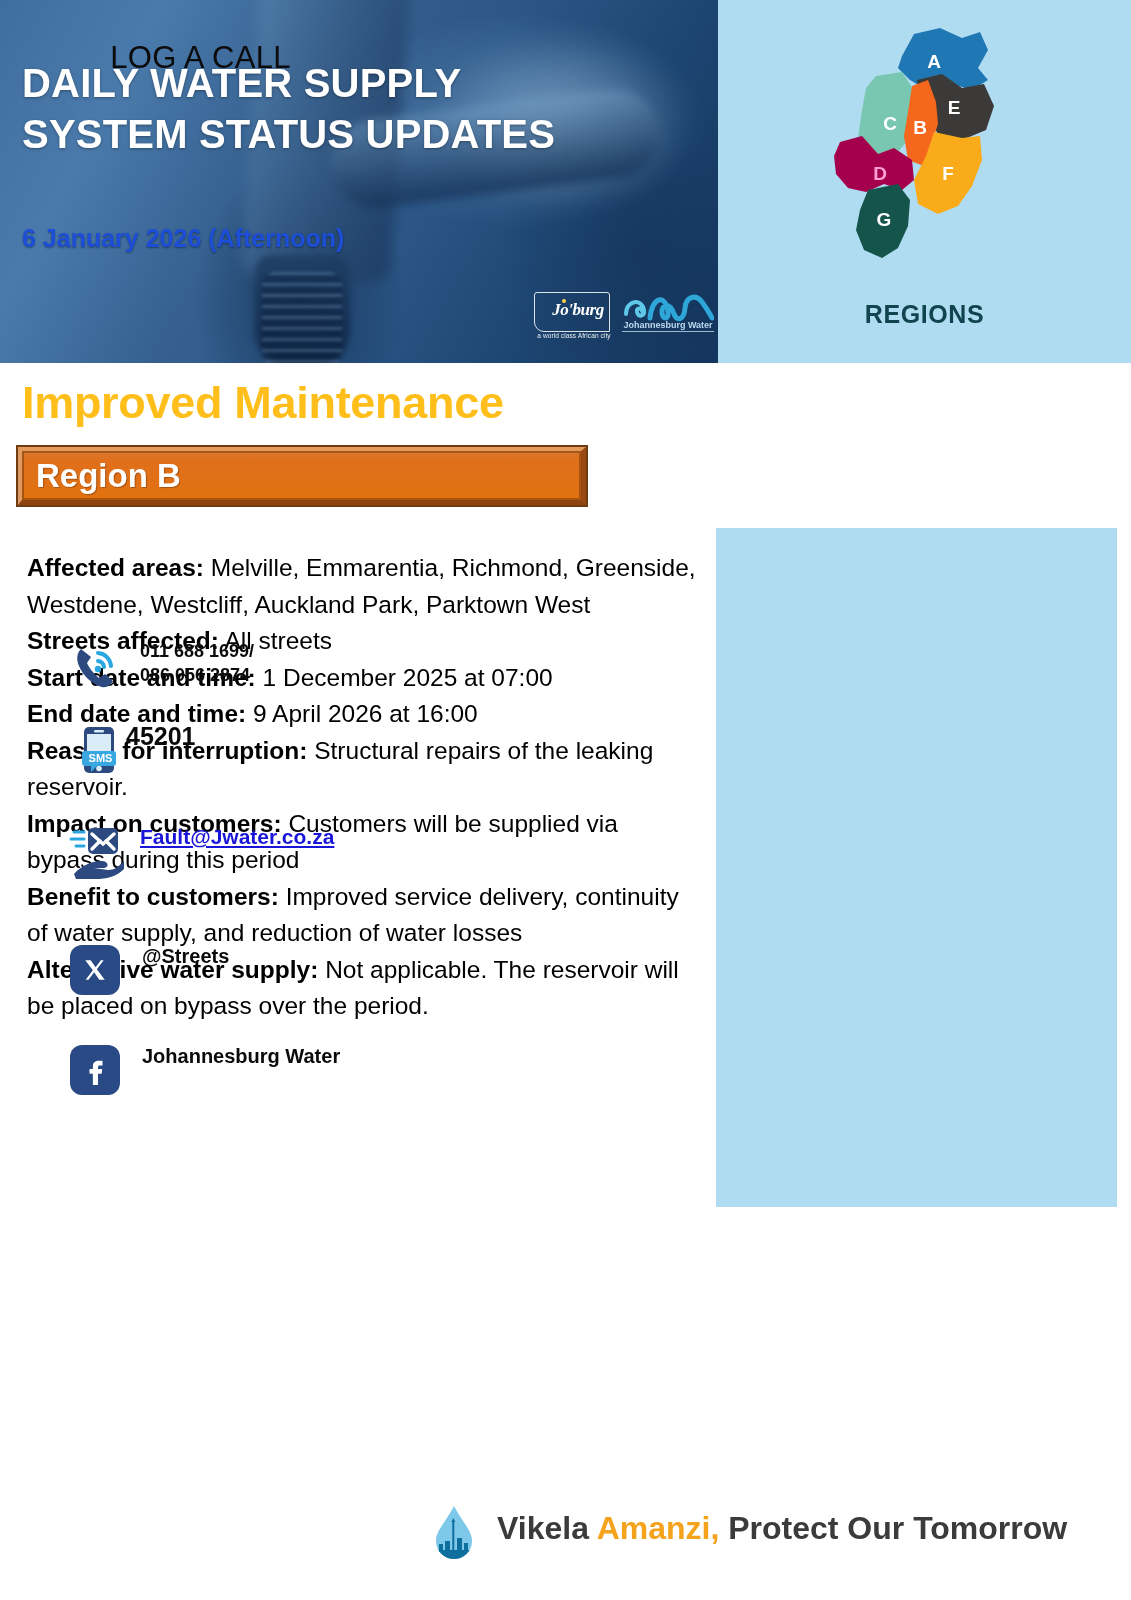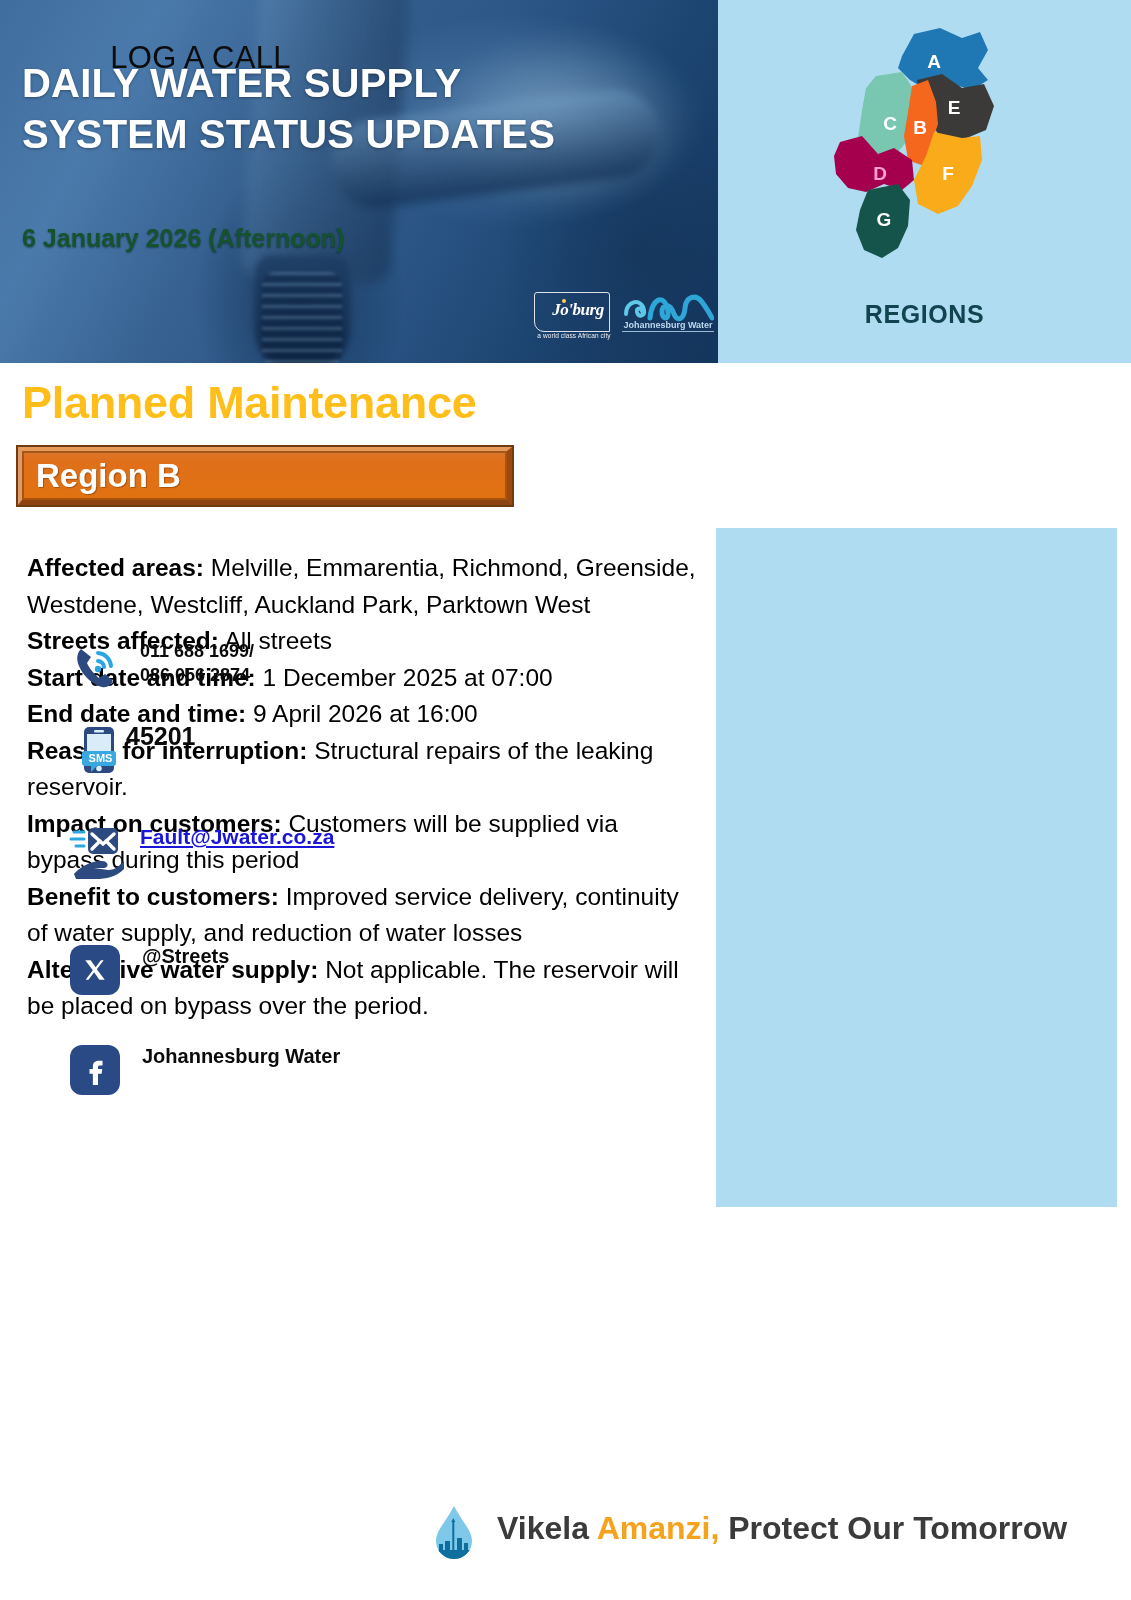--- a/index.html
+++ b/index.html
@@ -49,21 +49,21 @@
     filter:blur(10px);
   }
 
   #header-title{
     position:absolute;left:22px;top:58px;width:670px;
     color:#ffffff;font-size:40px;font-weight:bold;line-height:1.27;
     letter-spacing:.2px;text-shadow:0 1px 3px rgba(0,0,0,.35);
   }
   #header-date{
     position:absolute;left:22px;top:224px;
-    color:#14532d;font-size:25px;font-weight:bold;
+    color:#1d4ed8;font-size:25px;font-weight:bold;
     text-shadow:0 1px 2px rgba(0,0,0,.4);
   }
 
   
   #logo-block{position:absolute;left:534px;top:292px;width:180px;height:64px;}
   #joburg-logo{
     position:absolute;left:0;top:0;width:74px;height:38px;
     border:1.4px solid rgba(255,255,255,.85);
     border-radius:3px 3px 0 10px;
   }
@@ -102,21 +102,21 @@
     color:#10454f;font-size:25px;font-weight:bold;letter-spacing:.6px;
   }
 
   
   #planned-maintenance-title{
     position:absolute;left:22px;top:377px;
     color:#ffbe19;font-size:45px;font-weight:bold;letter-spacing:-.3px;
   }
 
   #region-banner{
-    position:absolute;left:18px;top:447px;width:494px;height:58px;
+    position:absolute;left:18px;top:447px;width:568px;height:58px;
     background:linear-gradient(180deg,#d8762a 0%,#dd7526 6%,#e06f1b 20%,#e1720f 100%);
     border-top:4px solid #e59a5a;
     border-left:4px solid #e09a63;
     border-right:5px solid #9a4a10;
     border-bottom:5px solid #8e4410;
     box-sizing:border-box;
     outline:2px solid #6f3c12;
   }
   #region-banner .inner{
     position:absolute;left:0;top:0;right:0;bottom:0;
@@ -232,21 +232,21 @@
       <path d="M38 128 L60 122 L76 140 L92 134 L110 146 L112 166 L100 176 L82 170 L64 178 L46 174 L34 160 L32 142 Z" fill="#a5004e"></path>
       <text x="78" y="166" font-size="19" font-weight="bold" fill="#ff9fd0" text-anchor="middle" font-family="Liberation Sans, sans-serif">D</text>
 
       <path d="M66 176 L96 170 L108 186 L106 212 L96 234 L80 244 L62 236 L54 216 L58 196 Z" fill="#15544b"></path>
       <text x="82" y="212" font-size="19" font-weight="bold" fill="#ffffff" text-anchor="middle" font-family="Liberation Sans, sans-serif">G</text>
     </svg>
     <div id="regions-label">REGIONS</div>
   </div>
 </div>
 
-<div id="planned-maintenance-title">Planned Maintenance</div>
+<div id="planned-maintenance-title">Improved Maintenance</div>
 
 <div id="region-banner">
   <div class="inner"></div>
   <div id="region-banner-label">Region B</div>
 </div>
 
 <div id="notice-body"><span class="lbl">Affected areas:</span><span> Melville, Emmarentia, Richmond, Greenside, Westdene, Westcliff, Auckland Park, Parktown West</span><br><span class="lbl">Streets affected:</span><span> All streets</span><br><span class="lbl">Start date and time:</span><span> 1 December 2025 at 07:00</span><br><span class="lbl">End date and time:</span><span> 9 April 2026 at 16:00</span><br><span class="lbl">Reason for interruption:</span><span> Structural repairs of the leaking reservoir.</span><br><span class="lbl">Impact on customers:</span><span> Customers will be supplied via bypass during this period</span><br><span class="lbl">Benefit to customers:</span><span> Improved service delivery, continuity of water supply, and reduction of water losses</span><br><span class="lbl">Alternative water supply:</span><span> Not applicable. The reservoir will be placed on bypass over the period.</span></div>
 
 <div id="log-a-call"></div>
 <div id="log-a-call-title">LOG A CALL</div>

